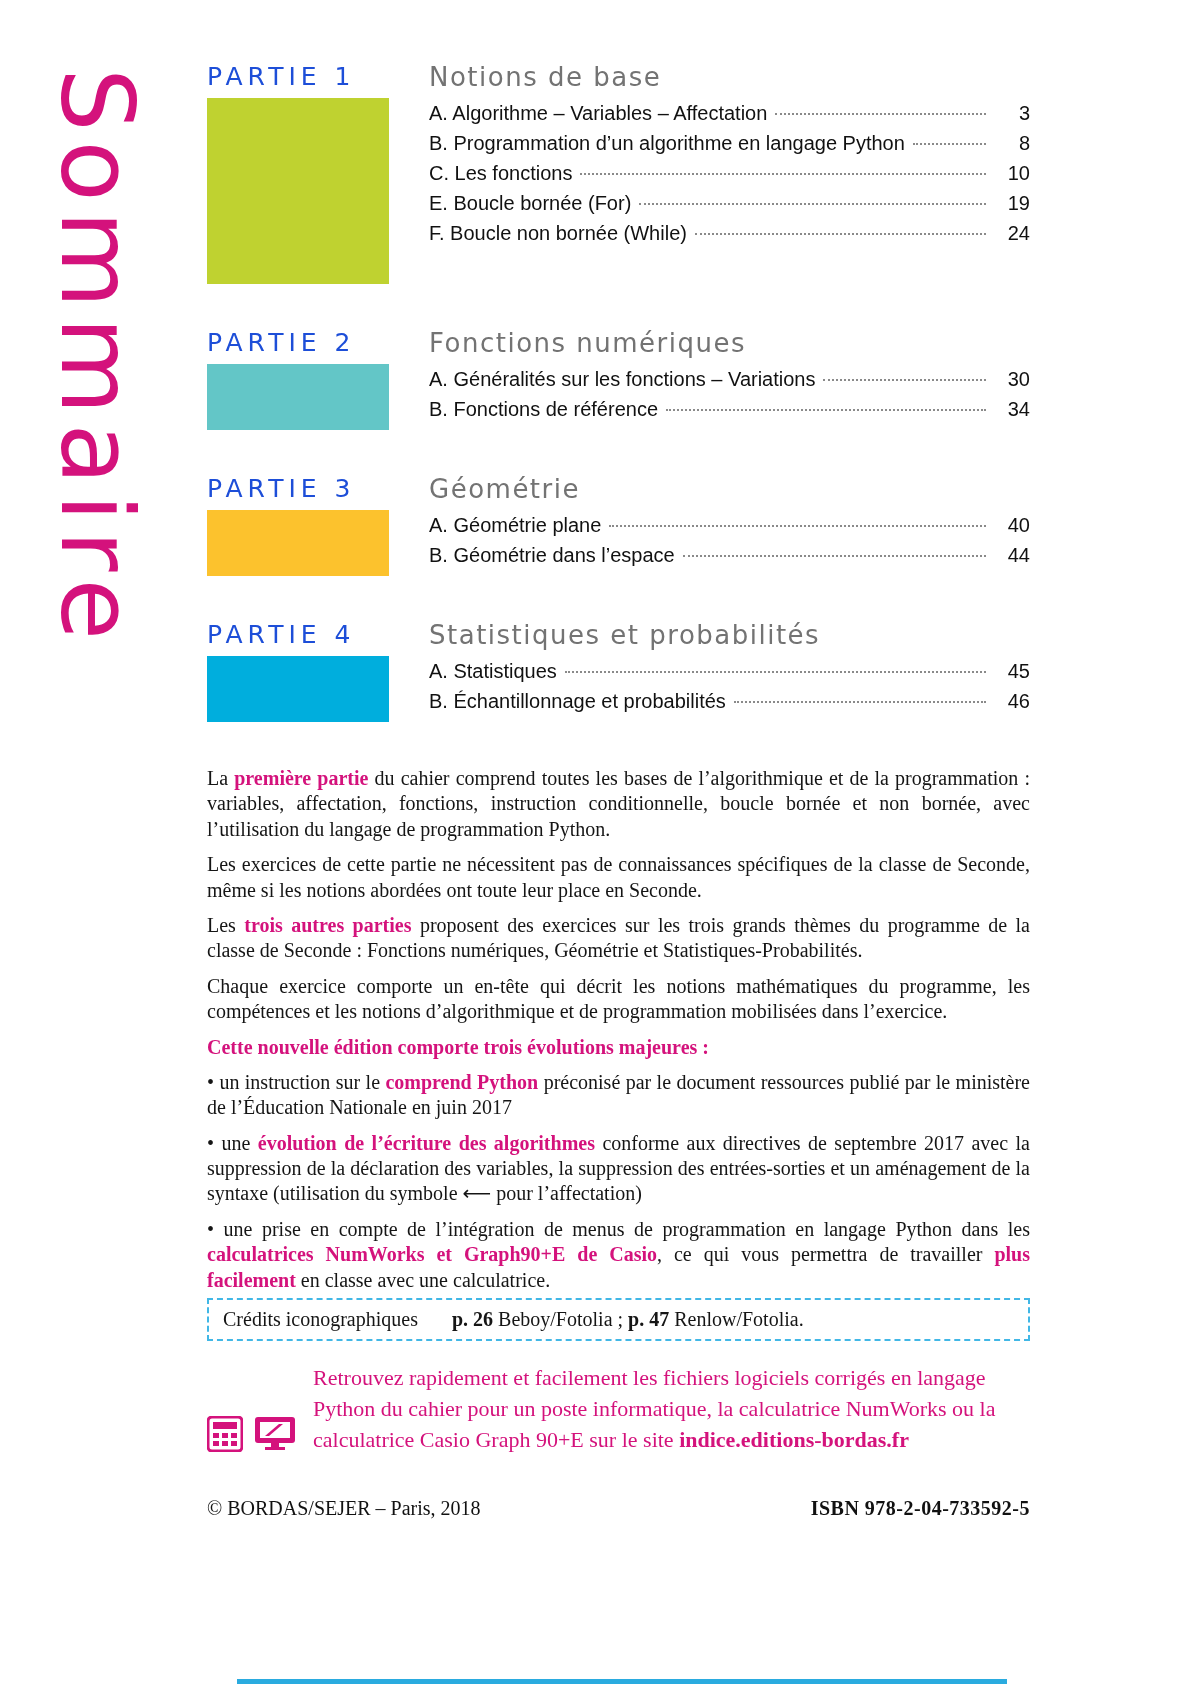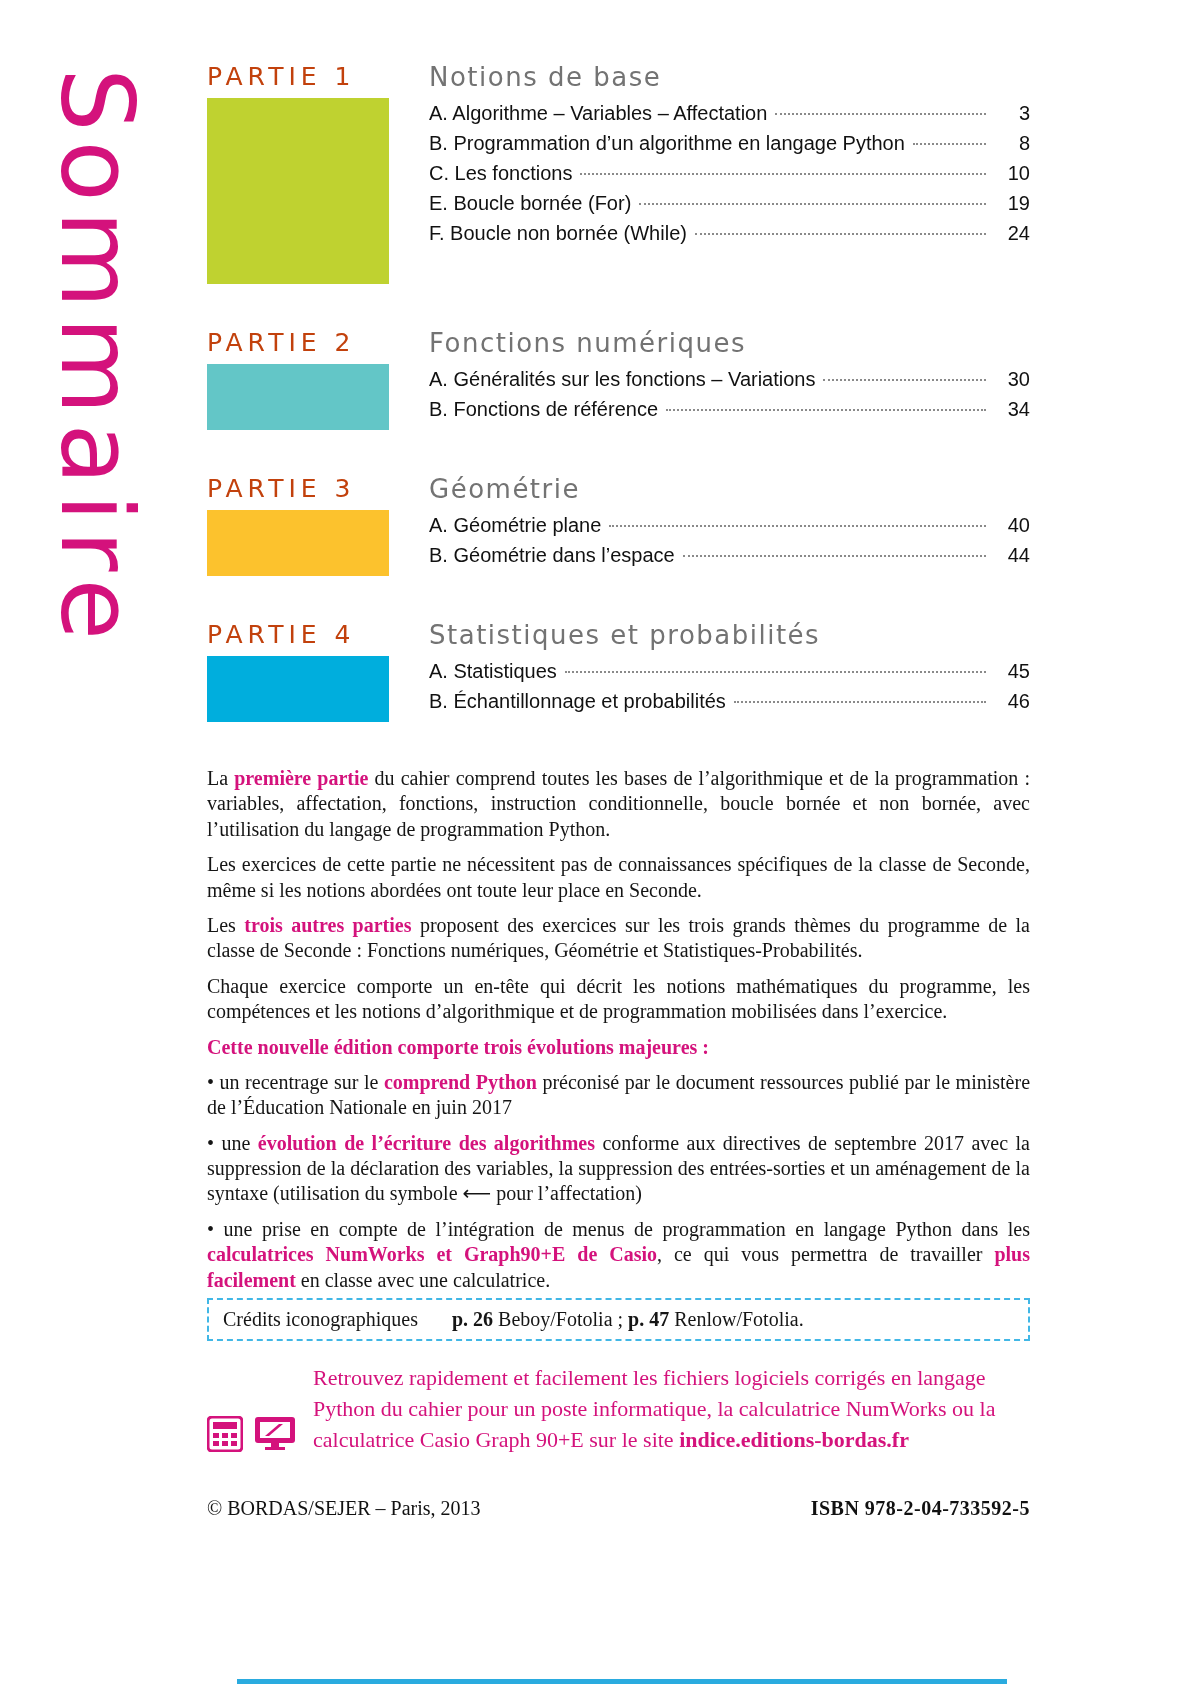--- a/index.html
+++ b/index.html
@@ -21,21 +21,21 @@
     font-family:"DejaVu Sans",sans-serif;
     font-size:100px;letter-spacing:9px;line-height:1;
     color:var(--pink);
   }
   
   .content{position:absolute;left:207px;top:62px;width:823px;}
   .part{display:flex;gap:40px;margin-bottom:44px;}
   .part-left{width:182px;flex:none;}
   .part-label{
     font-family:"DejaVu Sans",sans-serif;font-size:25px;letter-spacing:5px;
-    color:#c2410c;height:34px;white-space:nowrap;
+    color:#1d4ed8;height:34px;white-space:nowrap;
   }
   .part-rect{width:182px;margin-top:2px;}
   .part-right{flex:1;min-width:0;}
   .part-title{
     font-family:"DejaVu Sans",sans-serif;font-size:26px;letter-spacing:1.5px;
     color:#737373;height:38px;white-space:nowrap;
   }
   .toc-list{margin-top:2px;}
   .toc-item{
     display:flex;align-items:baseline;height:30px;
@@ -177,21 +177,21 @@
             </div>
           </div>
         </div>
       </div>
     <div id="paras" class="paras">
         <p class="para"><span>La </span><span class="pink-bold">première partie</span><span> du cahier comprend toutes les bases de l’algorithmique et de la programmation : variables, affectation, fonctions, instruction conditionnelle, boucle bornée et non bornée, avec l’utilisation du langage de programmation Python.</span></p>
         <p class="para"><span>Les exercices de cette partie ne nécessitent pas de connaissances spécifiques de la classe de Seconde, même si les notions abordées ont toute leur place en Seconde.</span></p>
         <p class="para"><span>Les </span><span class="pink-bold">trois autres parties</span><span> proposent des exercices sur les trois grands thèmes du programme de la classe de Seconde : Fonctions numériques, Géométrie et Statistiques-Probabilités.</span></p>
         <p class="para"><span>Chaque exercice comporte un en-tête qui décrit les notions mathématiques du programme, les compétences et les notions d’algorithmique et de programmation mobilisées dans l’exercice.</span></p>
         <p class="para"><span class="pink-bold">Cette nouvelle édition comporte trois évolutions majeures :</span></p>
-        <p class="para"><span>• un recentrage sur le </span><span class="pink-bold">comprend Python</span><span> préconisé par le document ressources publié par le ministère de l’Éducation Nationale en juin 2017</span></p>
+        <p class="para"><span>• un instruction sur le </span><span class="pink-bold">comprend Python</span><span> préconisé par le document ressources publié par le ministère de l’Éducation Nationale en juin 2017</span></p>
         <p class="para"><span>• une </span><span class="pink-bold">évolution de l’écriture des algorithmes</span><span> conforme aux directives de septembre 2017 avec la suppression de la déclaration des variables, la suppression des entrées-sorties et un aménagement de la syntaxe (utilisation du symbole ⟵ pour l’affectation)</span></p>
         <p class="para"><span>• une prise en compte de l’intégration de menus de programmation en langage Python dans les </span><span class="pink-bold">calculatrices NumWorks et Graph90+E de Casio</span><span>, ce qui vous permettra de travailler </span><span class="pink-bold">plus facilement</span><span> en classe avec une calculatrice.</span></p>
       </div>
   </div>
 
   <div class="credits">
     <span class="credits-label">Crédits iconographiques</span>
     <span id="credits-text"><span class="bold">p. 26</span><span> Beboy/Fotolia ; </span><span class="bold">p. 47</span><span> Renlow/Fotolia.</span></span>
   </div>
 
@@ -216,19 +216,19 @@
           <path d="M12 20 L26 8 L30 8 L16 20 Z" fill="#d4127c"></path>
           <rect x="18" y="27" width="8" height="4" fill="#d4127c"></rect>
           <rect x="12" y="31" width="20" height="3" fill="#d4127c"></rect>
         </svg>
       </span>
     </div>
     <div id="info-text" class="info-text"><span>Retrouvez rapidement et facilement les fichiers logiciels corrigés en langage Python du cahier pour un poste informatique, la calculatrice NumWorks ou la calculatrice Casio Graph 90+E sur le site </span><span class="bold">indice.editions-bordas.fr</span></div>
   </div>
 
   <div class="footer">
-    <span>© BORDAS/SEJER – Paris, 2013</span>
+    <span>© BORDAS/SEJER – Paris, 2018</span>
     <span class="footer-right">ISBN 978-2-04-733592-5</span>
   </div>
 
   <div class="bottom-bar"></div>
 
 </div>
 
 </body></html>

